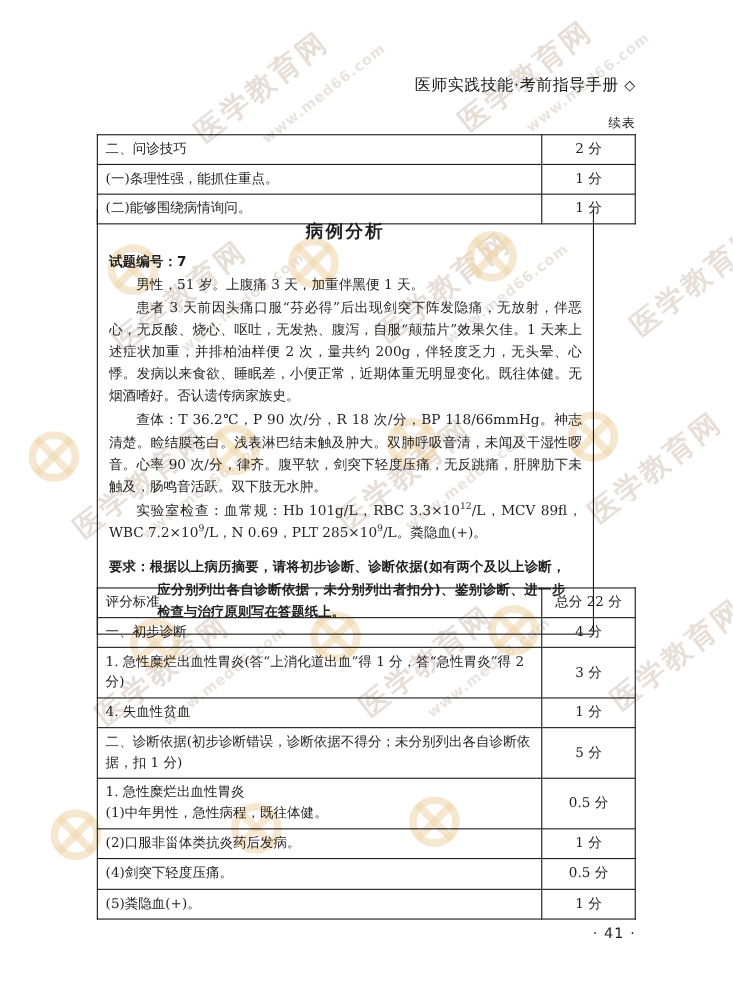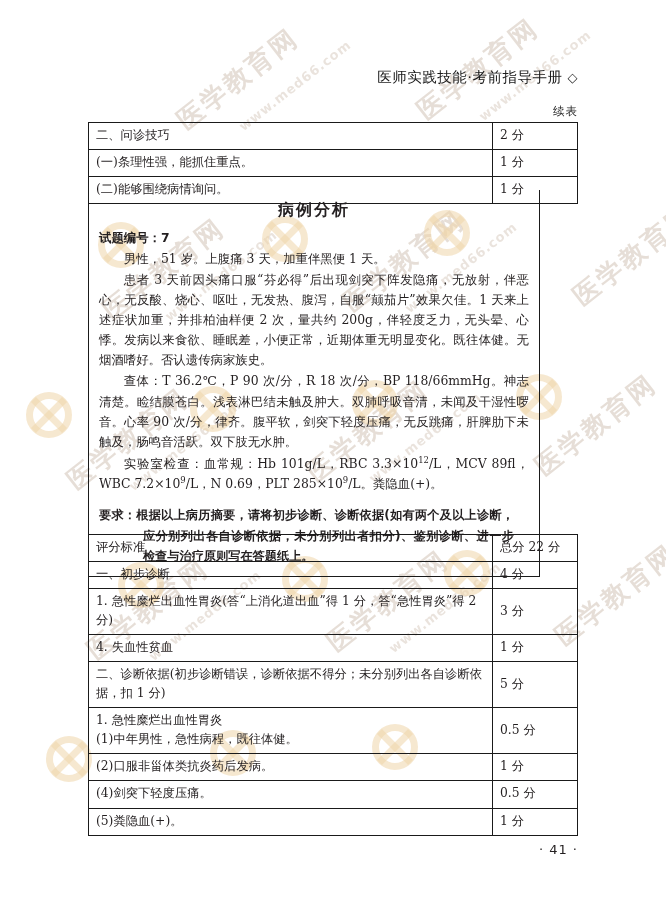--- a/index.html
+++ b/index.html
@@ -98,20 +98,21 @@
   }
   table.doc td {
     border: 1px solid #1a1a1a;
     padding: 3px 7px 4px 7px;
     font-size: 12.3px;
     line-height: 1.55;
     vertical-align: middle;
   }
   td.score {
     width: 70px;
+    text-align: center;
     white-space: nowrap;
     padding-left: 2px;
     padding-right: 2px;
   }
 
   #table-top { top: 122px; }
   #table-score { top: 534px; }
 
   
   .case-box {

